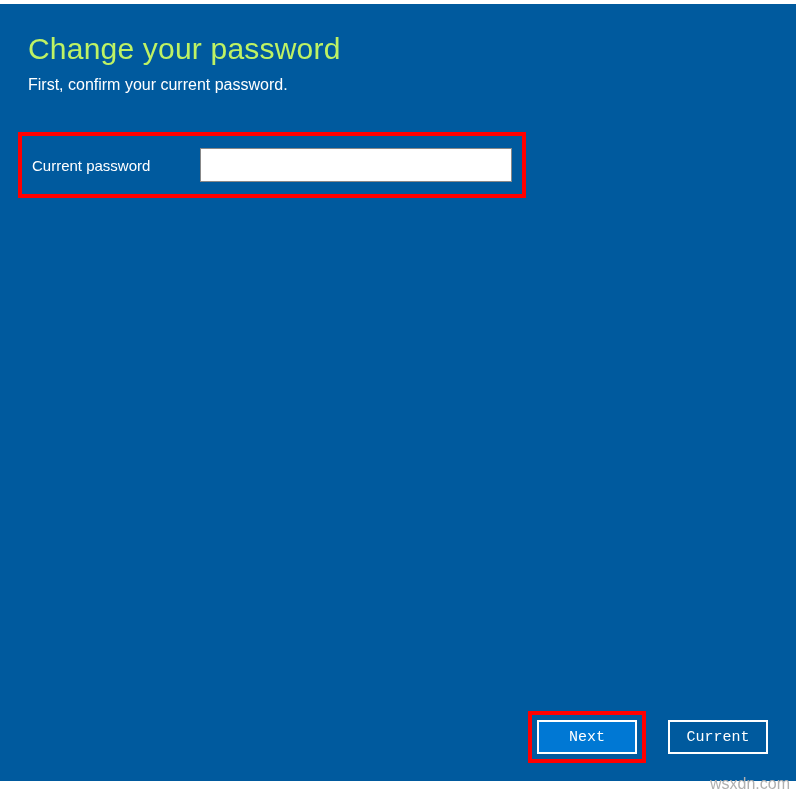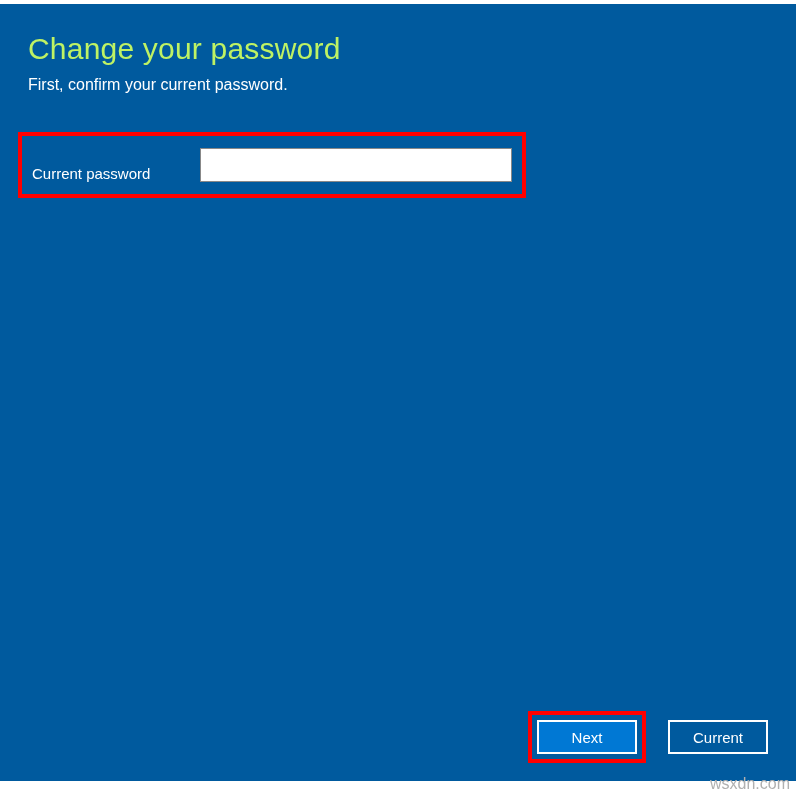--- a/index.html
+++ b/index.html
@@ -68,21 +68,21 @@
     }
     .field-row-wrap {
       border: 4px solid #ff0000;
       padding: 12px 10px;
       margin-left: -10px;
       width: 508px;
       margin-bottom: auto;
     }
     .field-row {
       display: flex;
-      align-items: flex-end;
+      align-items: center;
       gap: 38px;
     }
     .field-label {
       font-size: 15px;
       color: #ffffff;
       white-space: nowrap;
       width: 130px;
     }
     .password-input {
       flex: 1;
@@ -101,21 +101,21 @@
       align-items: center;
     }
     .next-wrap {
       border: 4px solid #ff0000;
       padding: 5px;
     }
     .btn {
       min-width: 100px;
       height: 34px;
       font-size: 15px;
-      font-family: Liberation Sans, sans-serif;
+      font-family: Liberation Mono, monospace;
       cursor: pointer;
       border: 2px solid #ffffff;
       background: transparent;
       color: #ffffff;
       display: flex;
       align-items: center;
       justify-content: center;
     }
     .btn-primary {
       background: #0078d4;

